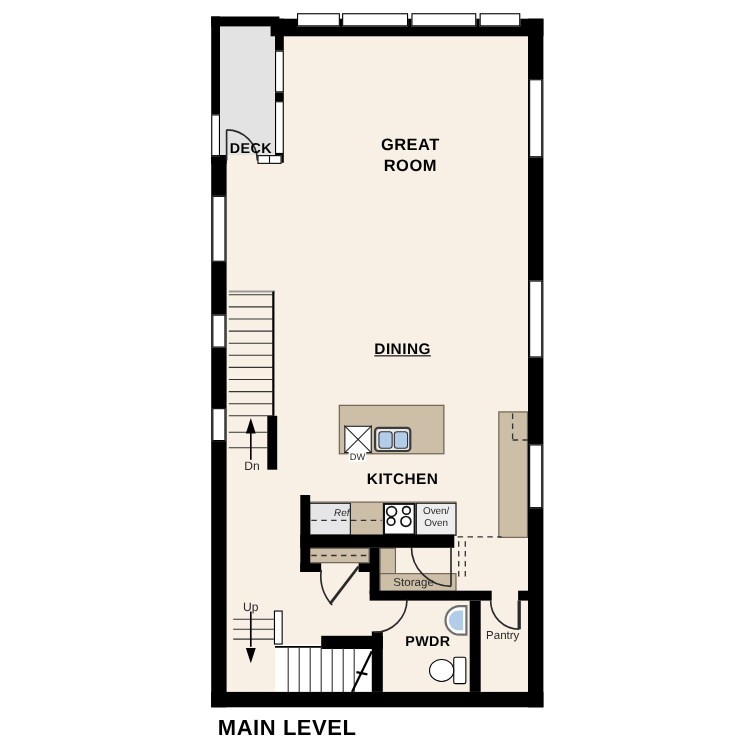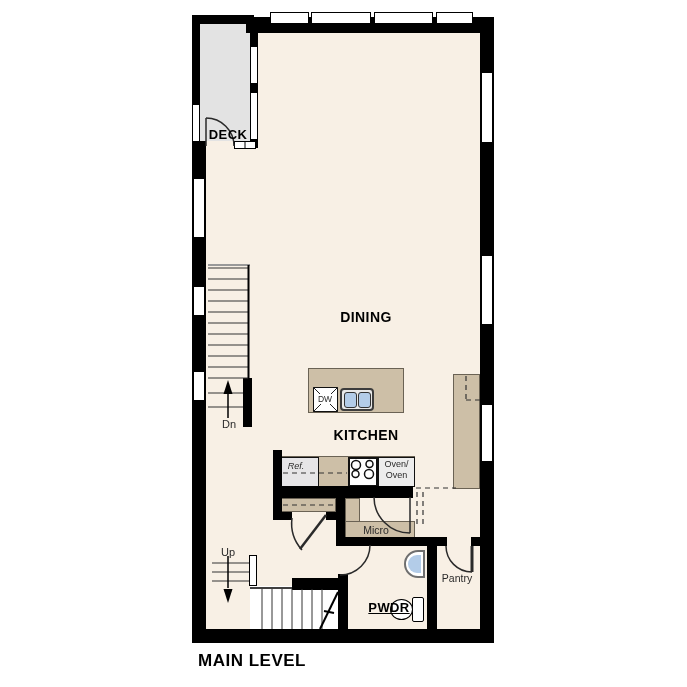--- a/index.html
+++ b/index.html
@@ -159,27 +159,28 @@
       <line x1="228" y1="418" x2="228" y2="392" stroke="#000" stroke-width="1.5"></line>
       <polygon points="228,380 223.5,394 232.5,394" fill="#000"></polygon>
     </g>
     <g>
       <line x1="228" y1="556" x2="228" y2="588" stroke="#000" stroke-width="1.5"></line>
       <polygon points="228,603 223.5,589 232.5,589" fill="#000"></polygon>
     </g>
   </svg>
 
   <div class="lbl bold" style="left:228px;top:127px;font-size:13px;">DECK</div>
-  <div class="lbl bold" style="left:366px;top:309px;font-size:14px;">DINING</div>
+  <div class="lbl bold wrap" style="left:373px;top:122px;font-size:15px;line-height:19px;width:70px;">GREAT ROOM</div>
+  <div class="lbl bold" style="left:366px;top:309px;font-size:14px;text-decoration:underline;">DINING</div>
   <div class="lbl bold" style="left:366px;top:427px;font-size:14px;">KITCHEN</div>
-  <div class="lbl bold" style="left:389px;top:600px;font-size:13px;text-decoration:underline;">PWDR</div>
-  <div class="lbl small" style="left:376px;top:524px;font-size:10.5px;">Micro</div>
+  <div class="lbl bold" style="left:389px;top:575px;font-size:13px;">PWDR</div>
+  <div class="lbl small" style="left:376px;top:524px;font-size:10.5px;">Storage</div>
   <div class="lbl small" style="left:457px;top:572px;font-size:10.5px;">Pantry</div>
-  <div class="lbl small" style="left:325px;top:394px;font-size:8.5px;background:#fff;padding:0 1px;">DW</div>
-  <div class="lbl small" style="left:296px;top:461px;font-size:9px;font-style:italic;">Ref.</div>
+  <div class="lbl small" style="left:325px;top:410px;font-size:8.5px;background:#fff;padding:0 1px;">DW</div>
+  <div class="lbl small" style="left:312px;top:461px;font-size:9px;font-style:italic;">Ref.</div>
   <div class="lbl small wrap" style="left:396.5px;top:459px;font-size:9px;line-height:11px;width:36px;">
     <span>Oven/</span><br>
     <span>Oven</span>
   </div>
   <div class="lbl small" style="left:229px;top:418px;font-size:11px;text-align:right;">Dn</div>
   <div class="lbl small" style="left:228px;top:546px;font-size:11px;">Up</div>
-  <div class="lbl bold" style="left:198px;top:651px;font-size:17px;transform:none;letter-spacing:.5px;">MAIN LEVEL</div>
+  <div class="lbl bold" style="left:198px;top:651px;font-size:20px;transform:none;letter-spacing:.5px;">MAIN LEVEL</div>
 </div>
 
 </body></html>

